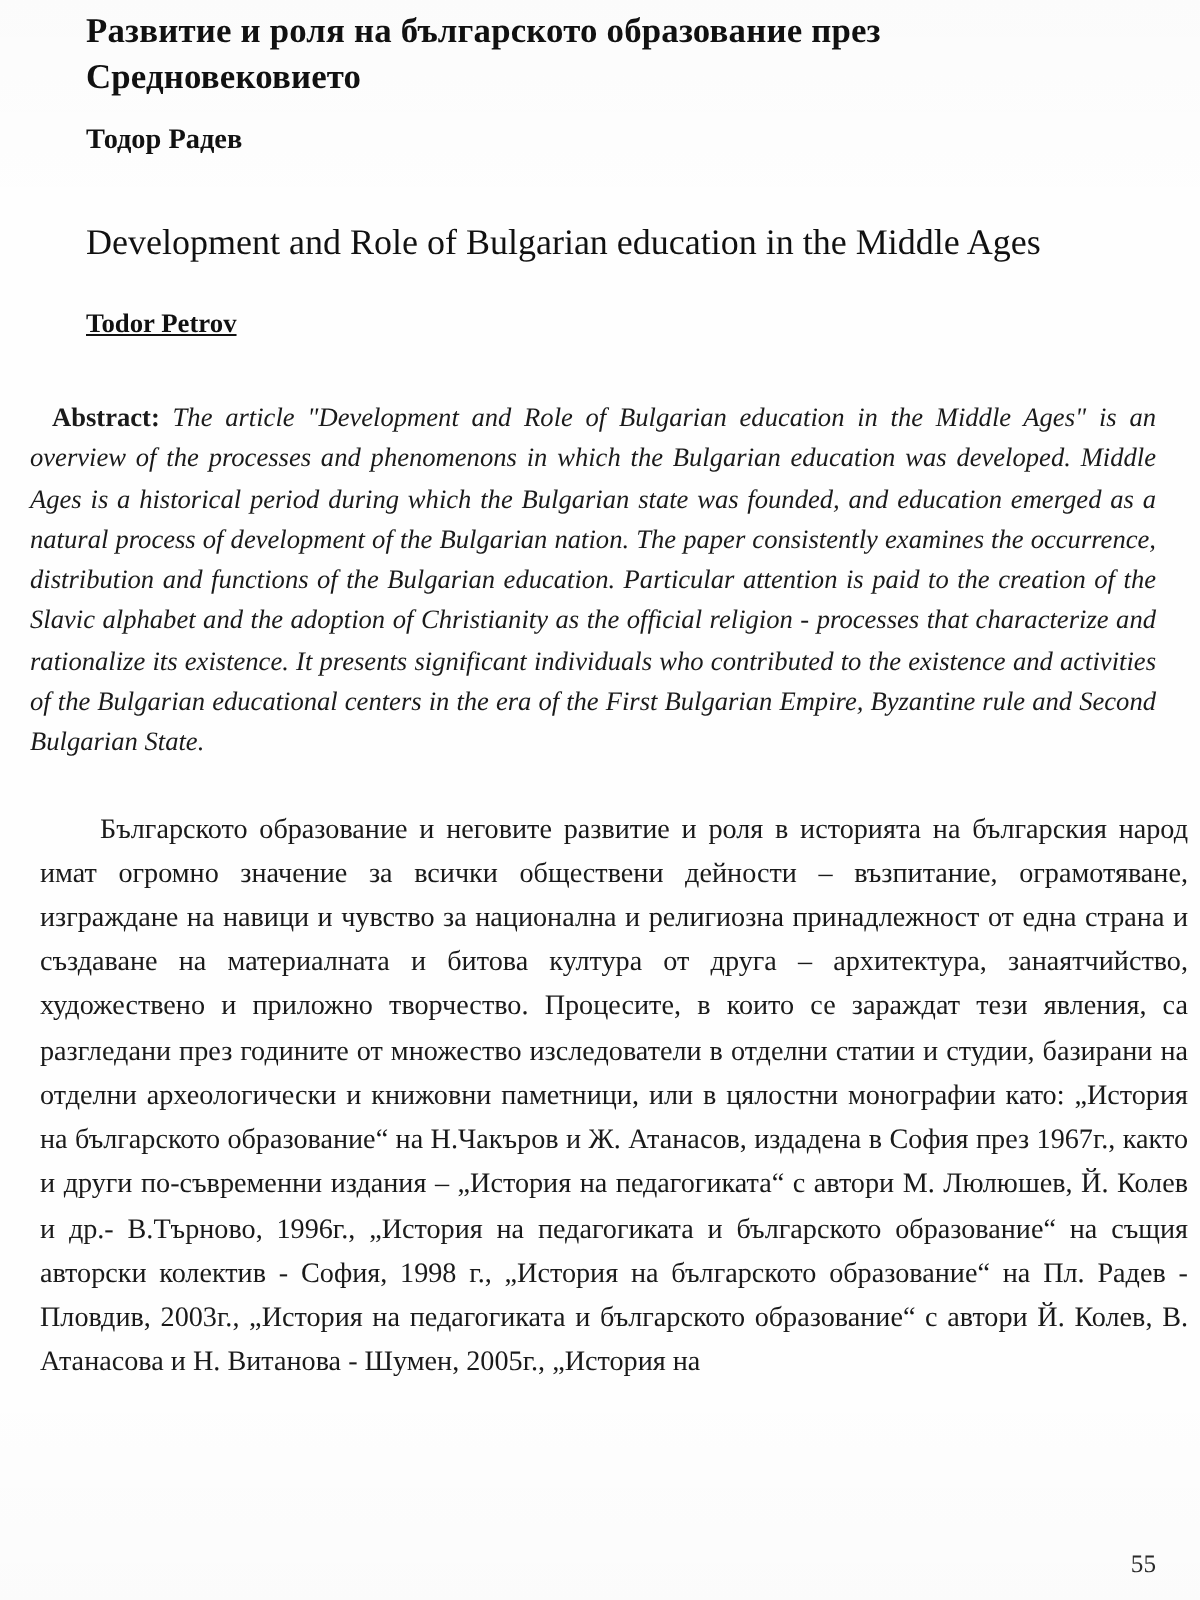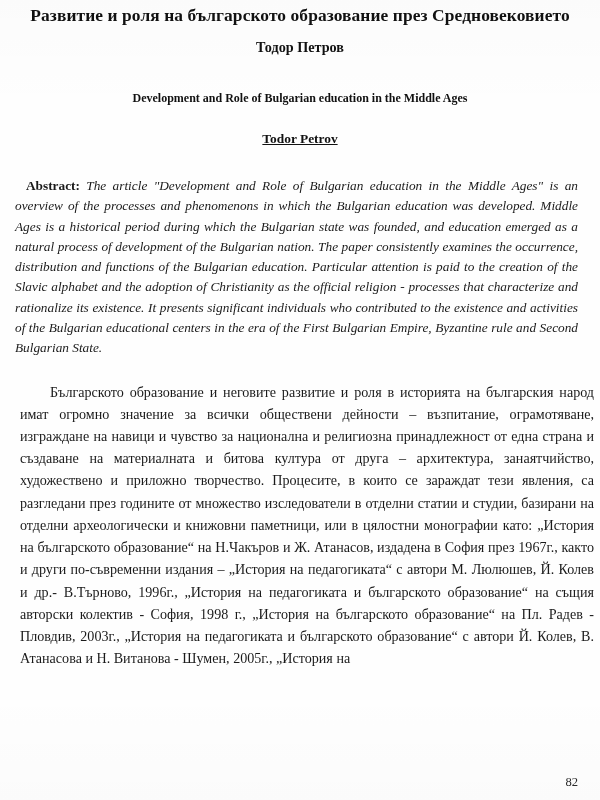--- a/index.html
+++ b/index.html
@@ -25,22 +25,21 @@
     box-sizing: border-box;
     padding: 0;
     
     background:
       linear-gradient(180deg, rgba(0,0,0,0.012) 0%, rgba(0,0,0,0) 14%, rgba(0,0,0,0) 86%, rgba(0,0,0,0.012) 100%),
       #fefefe;
   }
 
   
   .title-block {
-    padding: 0 29px;
-    text-align: center;
+    padding: 0 43px;
   }
 
   .title-bg {
     font-size: 17.4px;
     font-weight: bold;
     line-height: 23px;
     letter-spacing: 0.1px;
     margin: 0;
     padding-top: 4px;
     color: #111;
@@ -49,22 +48,22 @@
   .author-bg {
     font-size: 14.2px;
     font-weight: bold;
     line-height: 20px;
     margin: 0;
     padding-top: 10px;
     color: #111;
   }
 
   .title-en {
-    font-size: 12px;
-    font-weight: bold;
+    font-size: 18px;
+    font-weight: normal;
     line-height: 22px;
     margin: 0;
     padding-top: 30px;
     color: #111;
   }
 
   .author-en {
     font-size: 13.4px;
     font-weight: bold;
     line-height: 19px;
@@ -117,28 +116,28 @@
   }
 </style>
 </head>
 <body>
 
 <div class="page">
 
   <div class="title-block">
     <h1 class="title-bg">Развитие и роля на българското образование през Средновековието</h1>
 
-    <p class="author-bg">Тодор Петров</p>
+    <p class="author-bg">Тодор Радев</p>
 
     <h2 class="title-en">Development and Role of Bulgarian education in the Middle Ages</h2>
 
     <p class="author-en">Todor Petrov</p>
   </div>
 
   <p class="abstract">
     <span class="label">Abstract:</span><span> The article "Development and Role of Bulgarian education in the Middle Ages" is an overview of the processes and phenomenons in which the Bulgarian education was developed. Middle Ages is a historical period during which the Bulgarian state was founded, and education emerged as a natural process of development of the Bulgarian nation. The paper consistently examines the occurrence, distribution and functions of the Bulgarian education. Particular attention is paid to the creation of the Slavic alphabet and the adoption of Christianity as the official religion - processes that characterize and rationalize its existence. It presents significant individuals who contributed to the existence and activities of the Bulgarian educational centers in the era of the First Bulgarian Empire, Byzantine rule and Second Bulgarian State.</span>
   </p>
 
   <p class="body-par">Българското образование и неговите развитие и роля в историята на българския народ имат огромно значение за всички обществени дейности – възпитание, ограмотяване, изграждане на навици и чувство за национална и религиозна принадлежност от една страна и създаване на материалната и битова култура от друга – архитектура, занаятчийство, художествено и приложно творчество. Процесите, в които се зараждат тези явления, са разгледани през годините от множество изследователи в отделни статии и студии, базирани на отделни археологически и книжовни паметници, или в цялостни монографии като: „История на българското образование“ на Н.Чакъров и Ж. Атанасов, издадена в София през 1967г., както и други по-съвременни издания – „История на педагогиката“ с автори М. Люлюшев, Й. Колев и др.- В.Търново, 1996г., „История на педагогиката и българското образование“ на същия авторски колектив - София, 1998 г., „История на българското образование“ на Пл. Радев - Пловдив, 2003г., „История на педагогиката и българското образование“ с автори Й. Колев, В. Атанасова и Н. Витанова - Шумен, 2005г., „История на</p>
 
-  <div class="folio">82</div>
+  <div class="folio">55</div>
 
 </div>
 
 </body></html>

